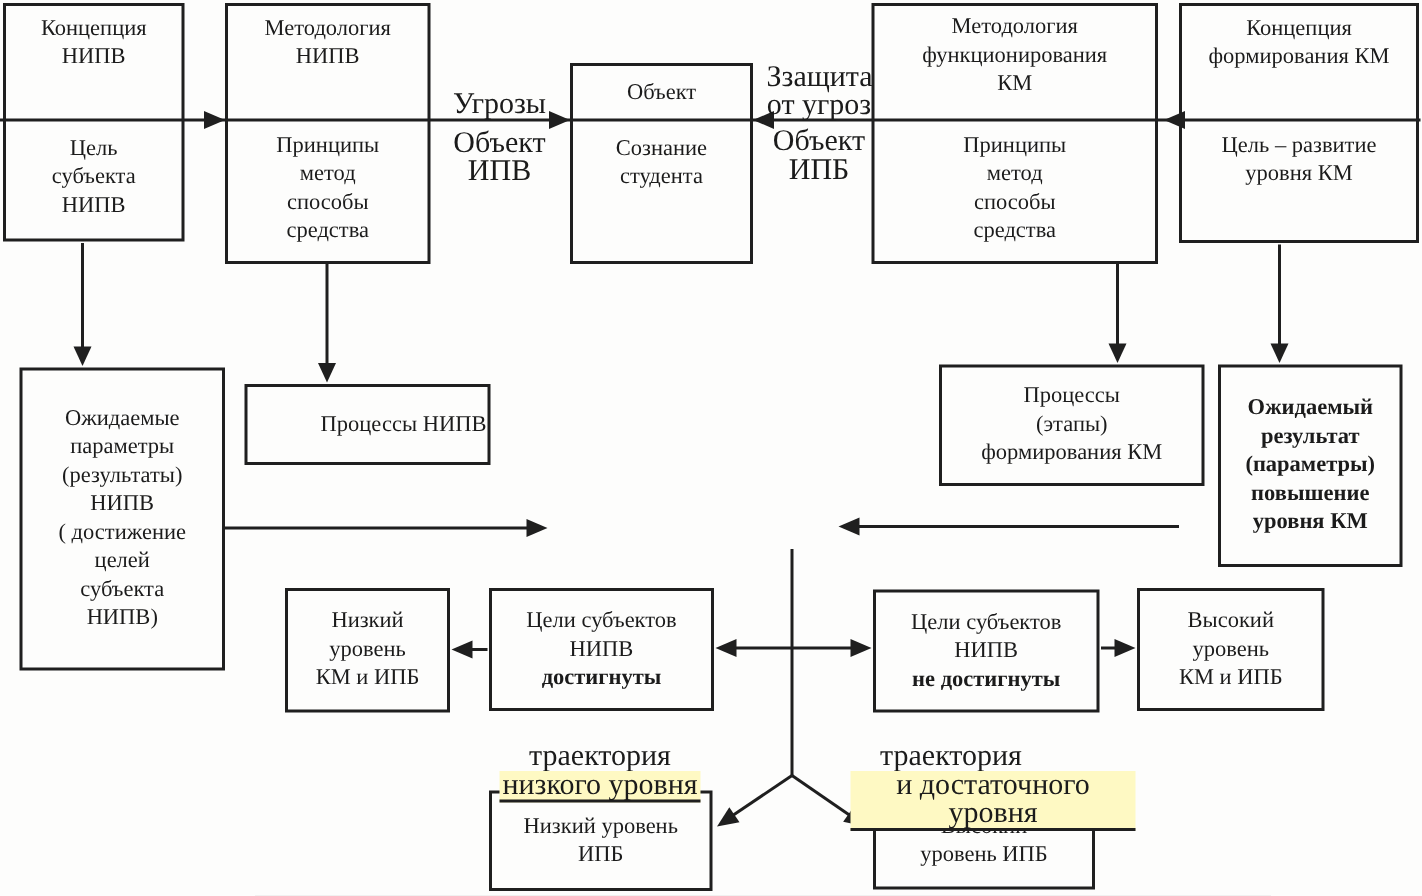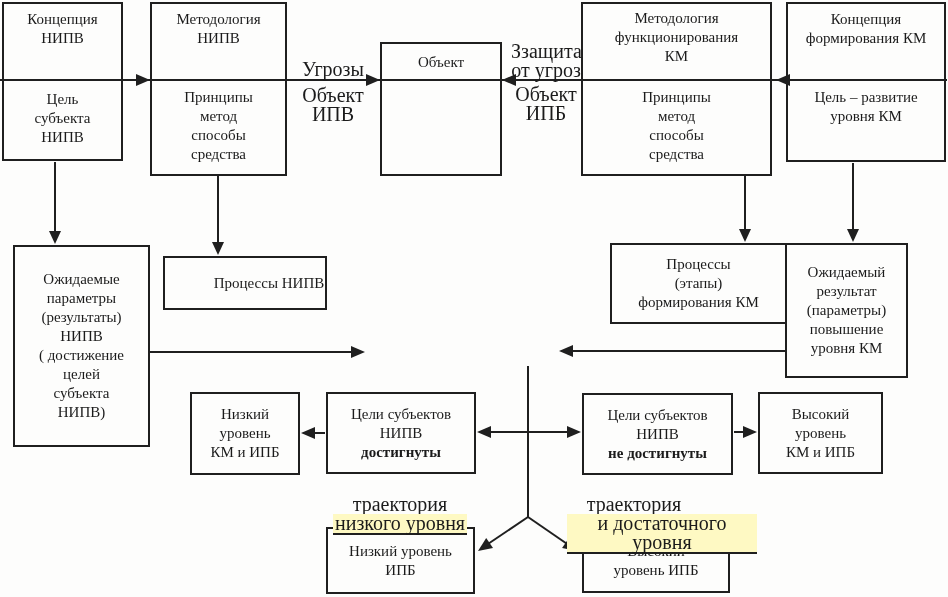--- a/index.html
+++ b/index.html
@@ -85,20 +85,22 @@
     <div class="bt" style="top:6px;">Методология
 НИПВ</div>
     <div class="bt" style="top:84px;">Принципы
 метод
 способы
 средства</div>
   </div>
 
   <div class="box" style="left:380px;top:42px;width:122px;height:134px;">
     <div class="bt" style="top:9px;">Объект</div>
+    <div class="bt" style="top:46px;">Сознание
+студента</div>
   </div>
 
   <div class="box" style="left:581px;top:2px;width:191px;height:174px;">
     <div class="bt" style="top:5px;">Методология
 функционирования
 КМ</div>
     <div class="bt" style="top:84px;">Принципы
 метод
 способы
 средства</div>
@@ -123,25 +125,25 @@
 параметры
 (результаты)
 НИПВ
 ( достижение
 целей
 субъекта
 НИПВ)</div>
 
   <div class="box center pre" style="left:163px;top:256px;width:164px;height:54px;padding-left:48px;">Процессы НИПВ</div>
 
-  <div class="box center pre" style="left:610px;top:243px;width:177px;height:81px;">Процессы
+  <div class="box center pre" style="left:626px;top:243px;width:177px;height:81px;">Процессы
 (этапы)
 формирования КМ</div>
 
-  <div class="box center pre" style="left:785px;top:243px;width:123px;height:135px;">Ожидаемый
+  <div class="box center pre" style="left:812px;top:243px;width:123px;height:135px;font-weight:bold;">Ожидаемый
 результат
 (параметры)
 повышение
 уровня КМ</div>
 
 
   <div class="box center pre" style="left:190px;top:392px;width:110px;height:83px;">Низкий
 уровень
 КМ и ИПБ</div>
 

